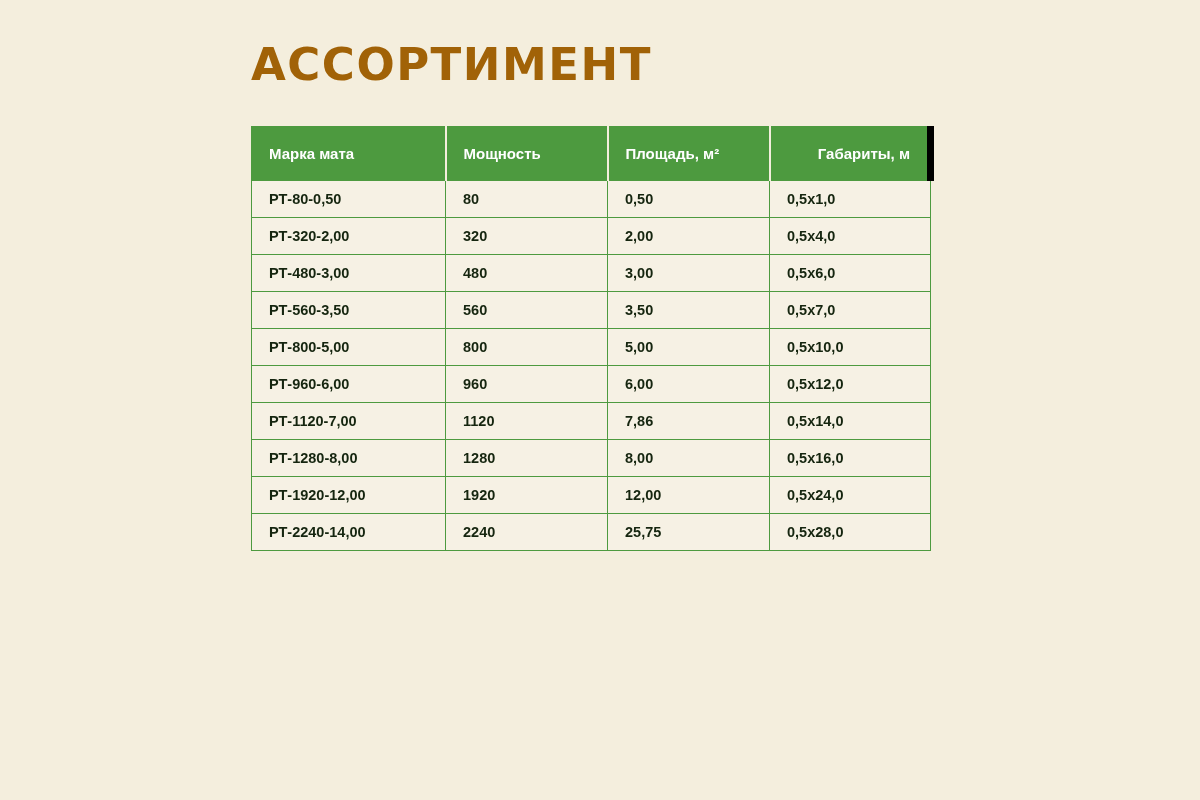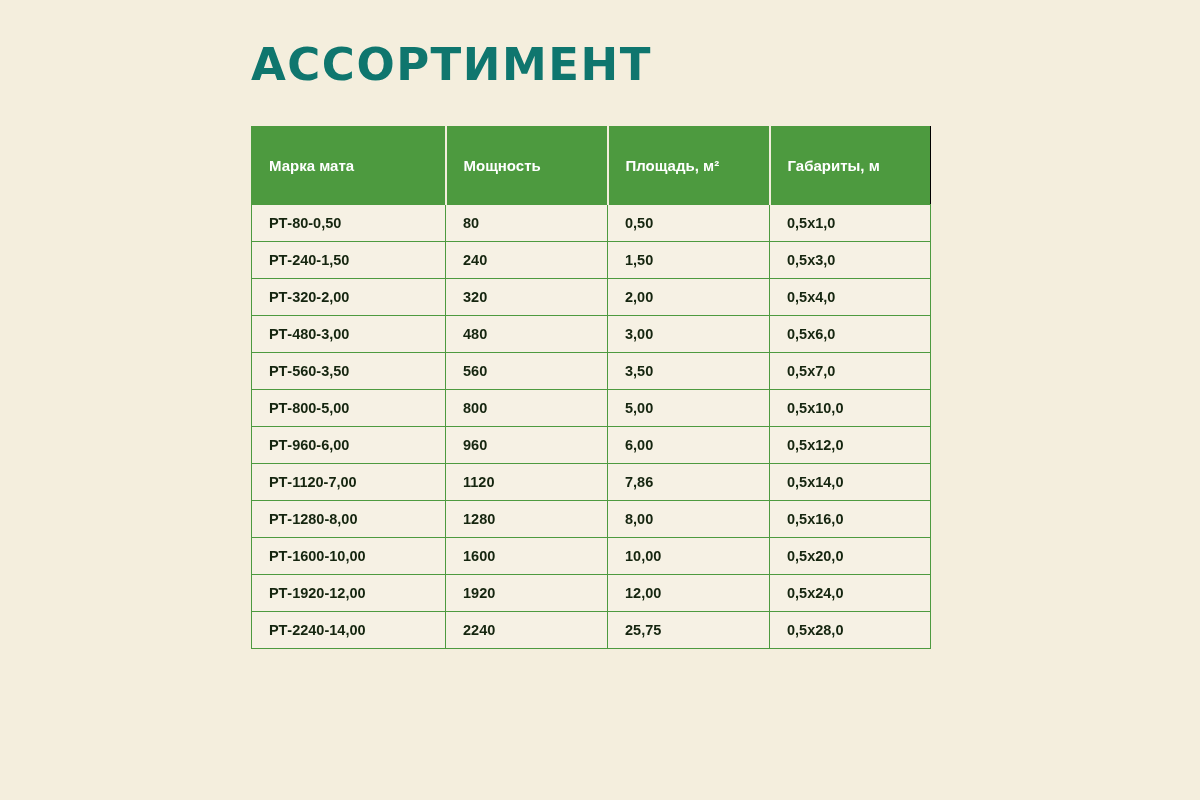--- a/index.html
+++ b/index.html
@@ -24,21 +24,21 @@
     position: absolute;
     left: 251px;
     top: 40px;
     width: 680px;
   }
   .page-title {
     font-family: "DejaVu Sans", sans-serif;
     font-weight: bold;
     font-size: 45px;
     letter-spacing: 1.5px;
-    color: #0f766e;
+    color: #a16207;
     margin: 0 0 36px 0;
     line-height: 1.1;
   }
   table.assortment {
     border-collapse: collapse;
     width: 679px;
     table-layout: fixed;
   }
   table.assortment th,
   table.assortment td {
@@ -46,26 +46,27 @@
     padding: 0;
     text-align: left;
     vertical-align: middle;
   }
   table.assortment thead th {
     background: #4d9a3f;
     color: #ffffff;
     font-size: 15px;
     font-weight: bold;
     height: 53px;
-    padding: 12px 17px;
+    padding: 0 17px;
     border: 1px solid #4d9a3f;
     border-right: 2px solid #f4eedd;
   }
   table.assortment thead th:last-child {
-    border-right: 1px solid #000000;
+    border-right: 7px solid #000000;
+    text-align: right;
   }
   table.assortment tbody td {
     background: #f6f1e4;
     color: #15250f;
     font-size: 14.5px;
     font-weight: bold;
     height: 36px;
     padding: 0 17px;
     border-left: 1px solid #4d9a3f;
     border-right: 1px solid #4d9a3f;
@@ -100,26 +101,20 @@
         </tr>
       </thead>
       <tbody id="table-body">
           <tr>
             <td>РТ-80-0,50</td>
             <td>80</td>
             <td>0,50</td>
             <td>0,5х1,0</td>
           </tr>
           <tr>
-            <td>РТ-240-1,50</td>
-            <td>240</td>
-            <td>1,50</td>
-            <td>0,5х3,0</td>
-          </tr>
-          <tr>
             <td>РТ-320-2,00</td>
             <td>320</td>
             <td>2,00</td>
             <td>0,5х4,0</td>
           </tr>
           <tr>
             <td>РТ-480-3,00</td>
             <td>480</td>
             <td>3,00</td>
             <td>0,5х6,0</td>
@@ -148,26 +143,20 @@
             <td>7,86</td>
             <td>0,5х14,0</td>
           </tr>
           <tr>
             <td>РТ-1280-8,00</td>
             <td>1280</td>
             <td>8,00</td>
             <td>0,5х16,0</td>
           </tr>
           <tr>
-            <td>РТ-1600-10,00</td>
-            <td>1600</td>
-            <td>10,00</td>
-            <td>0,5х20,0</td>
-          </tr>
-          <tr>
             <td>РТ-1920-12,00</td>
             <td>1920</td>
             <td>12,00</td>
             <td>0,5х24,0</td>
           </tr>
           <tr>
             <td>РТ-2240-14,00</td>
             <td>2240</td>
             <td>25,75</td>
             <td>0,5х28,0</td>

